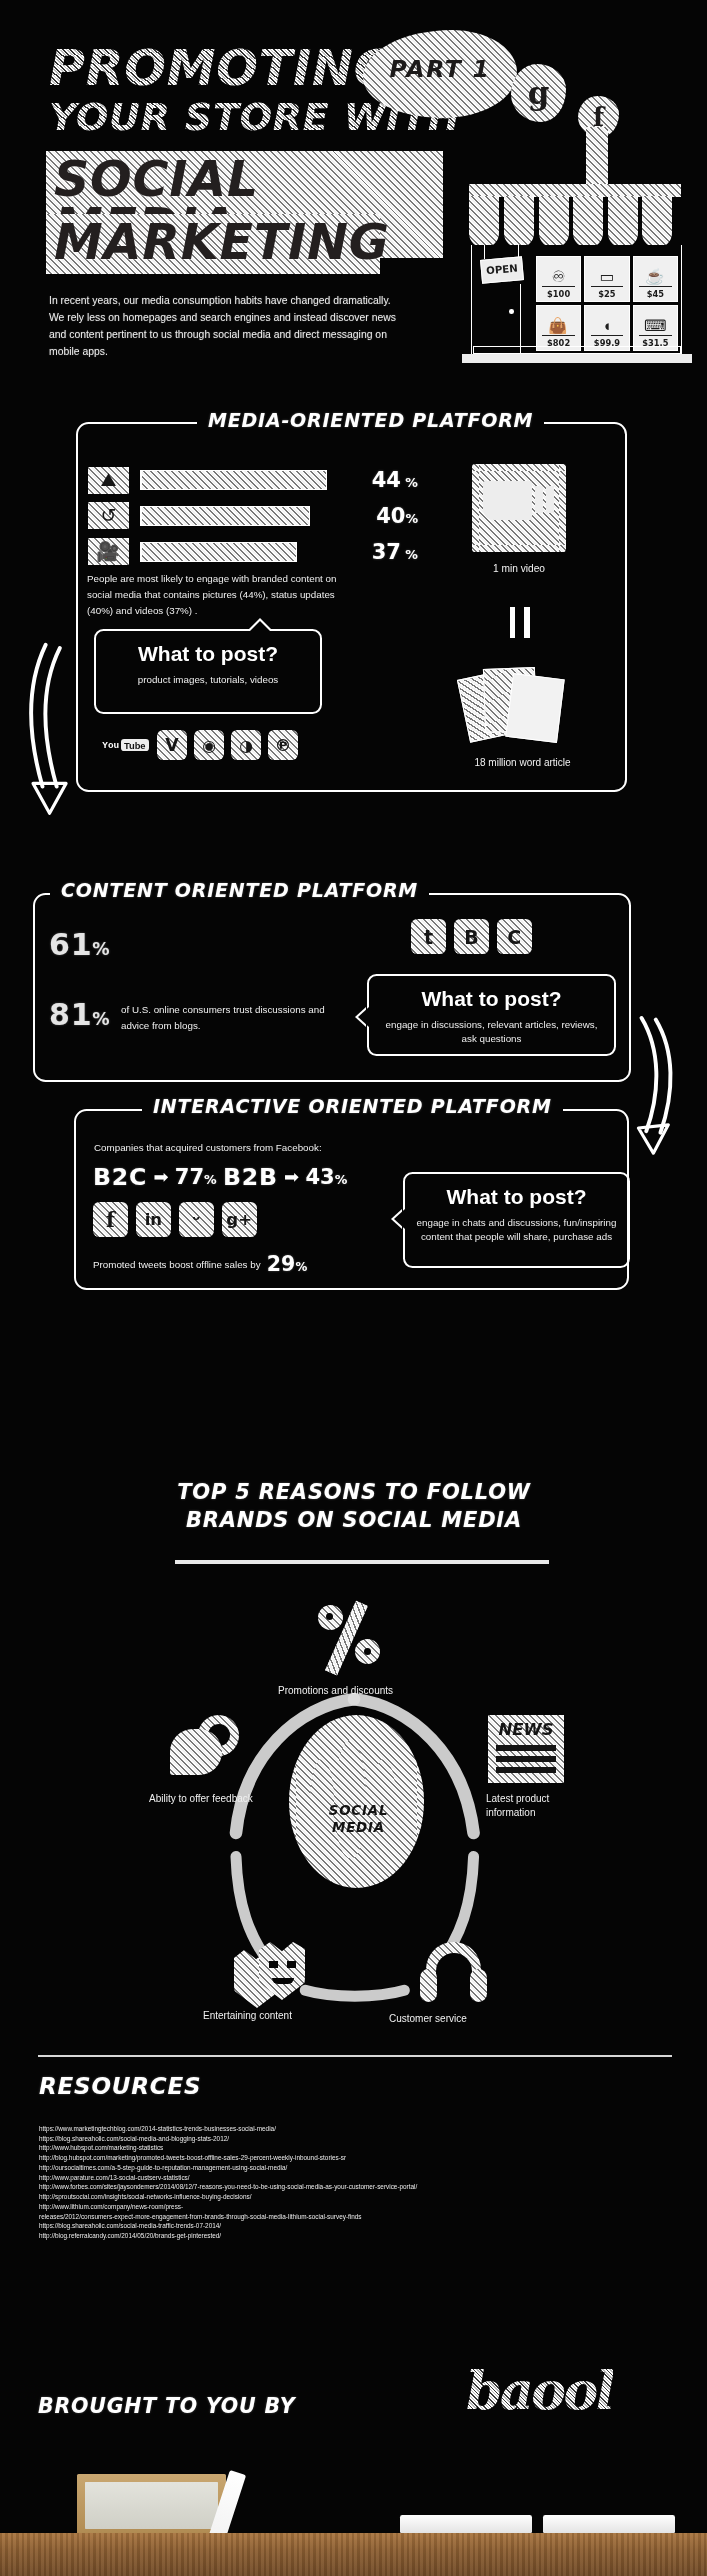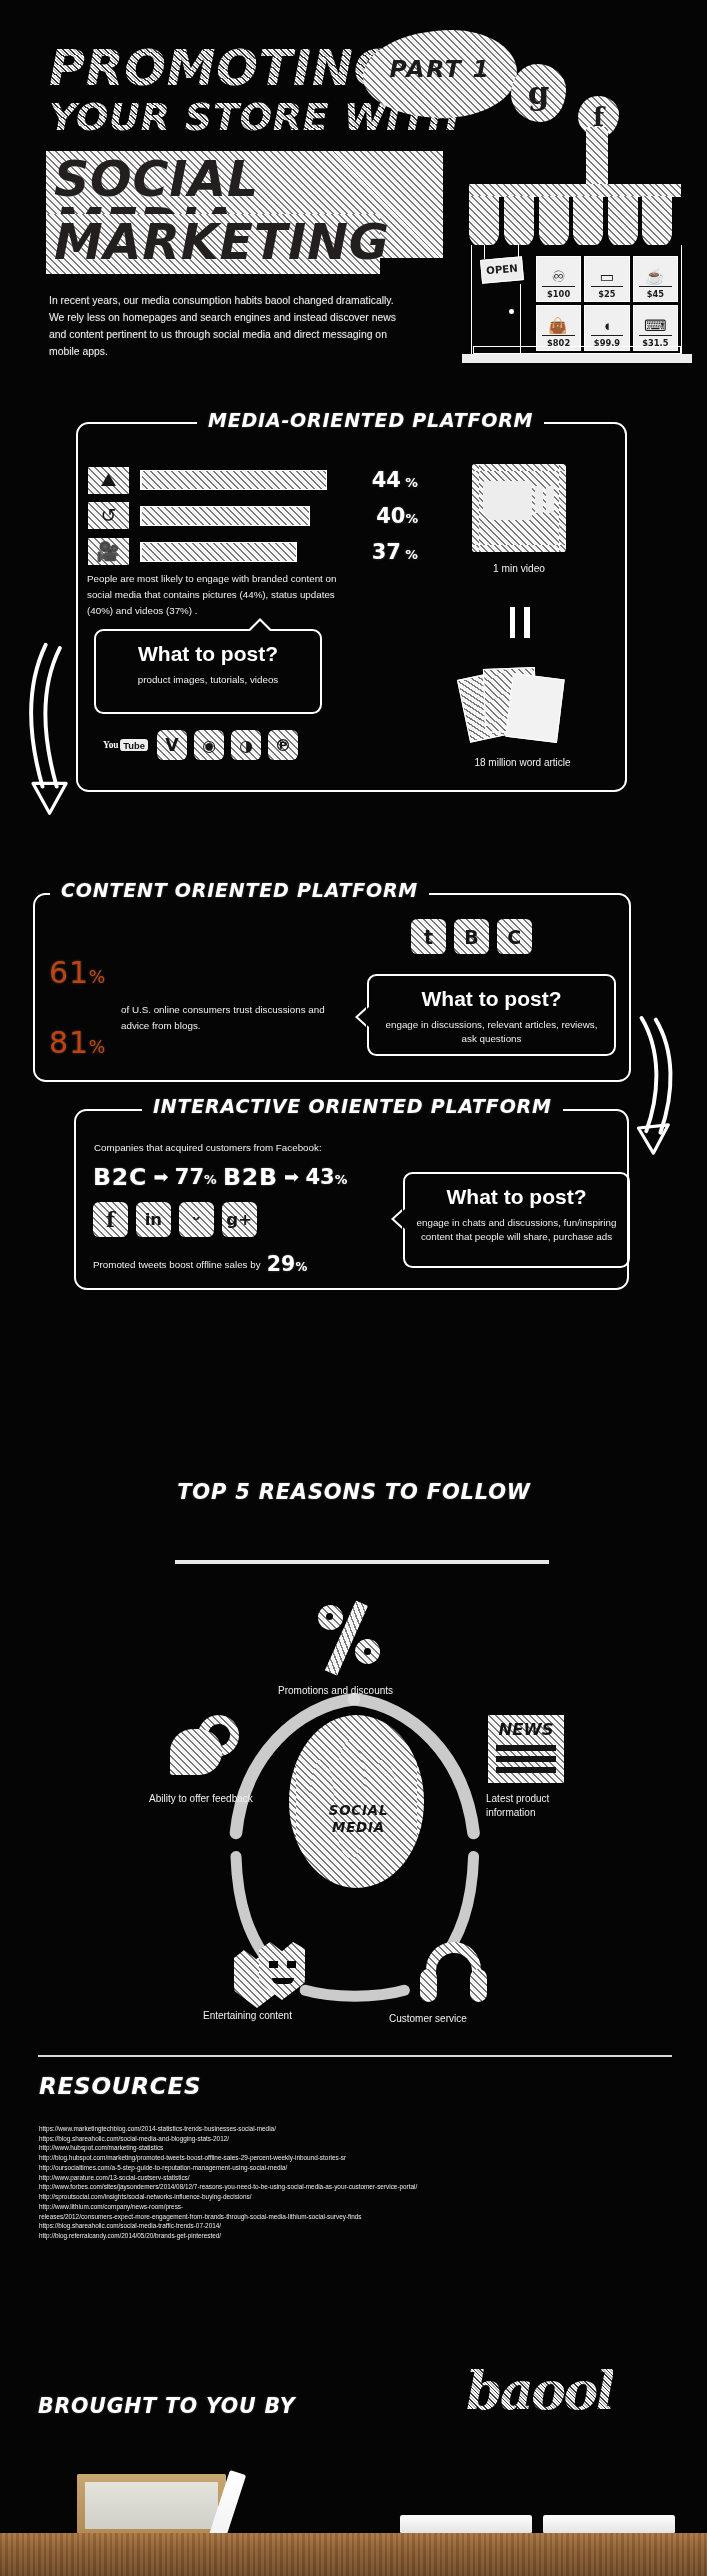--- a/index.html
+++ b/index.html
@@ -140,21 +140,21 @@
     border-left:11px solid transparent; border-right:11px solid transparent; border-bottom:11px solid #050505;
     filter:drop-shadow(0 -2.4px 0 #fff);
   }
   #social-row-media { position:absolute; left:101px; top:730px; display:flex; gap:7px; align-items:center; }
   .sq-icon {
     width:30px; height:30px; border-radius:6.3px;
     display:flex; align-items:center; justify-content:center;
     font-family:"DejaVu Sans", sans-serif; font-weight:700; color:#151515;
   }
   #yt-badge { width:49px; height:27px; display:flex; align-items:center; justify-content:center; }
-  #yt-badge .ytw { font-family:Liberation Serif, serif; font-weight:700; font-size:9.4px; color:#fff;text-align:right; }
+  #yt-badge .ytw { font-family:Liberation Mono, monospace; font-weight:700; font-size:9.4px; color:#fff;text-align:right; }
   #yt-badge .ytb { background:#ededed; color:#111; padding:0.8px 3.1px; border-radius:3.1px; font-size:9.4px; font-weight:700; margin-left:1.6px; }
   
   #video-icon { position:absolute; left:472px; top:464px; width:94px; height:88px; }
   #video-frame { position:absolute; inset:0; border:7.9px solid transparent; }
   #video-label { position:absolute; left:456px; top:563px; width:126px; text-align:center; font-size:10.2px; color:#f2f2f2; }
   #equals { position:absolute; left:502px; top:607px; width:35px; height:31px; }
   #equals div { position:absolute; top:0; width:5.5px; height:31px; background:#fff; }
   #papers { position:absolute; left:463px; top:665px; width:118px; height:88px; }
   .paper { position:absolute; width:52px; height:64px; border:1.6px solid #fff; }
   #papers-label { position:absolute; left:448px; top:757px; width:149px; text-align:center; font-size:10px; color:#f2f2f2; }
@@ -162,22 +162,22 @@
   
   #arrow-a { position:absolute; left:22px; top:637px; width:63px; height:181px; }
 
   
   #sec-content { left:33px; top:893px; width:598px; height:189px; }
   #title-content { left:50px; top:879px; }
   .stat-row { position:absolute; display:flex; align-items:flex-start; }
   #stat-61 { left:49px; top:927px; }
   #stat-81 { left:49px; top:997px; }
   .stat-num {
-    font-family:"DejaVu Sans", sans-serif; font-weight:400; font-size:30px; color:#c2410c;
-    width:72px; letter-spacing:0.8px; text-shadow:0 0 2.4px rgba(255,255,255,.3);margin-top:28px;
+    font-family:"DejaVu Sans", sans-serif; font-weight:700; font-size:30px; color:#e5e5e5;
+    width:72px; letter-spacing:0.8px; text-shadow:0 0 2.4px rgba(255,255,255,.3);
   }
   .stat-num small { font-size:17.3px; }
   .stat-txt { width:228px; font-size:9.8px; line-height:1.62; color:#f0f0f0; padding-top:4.7px; }
   #social-row-content { position:absolute; left:411px; top:919px; display:flex; gap:7.9px; }
   #wtp-content { position:absolute; left:367px; top:974px; width:249px; height:82px; border:2.4px solid #fff; border-radius:9.4px; }
   #wtp-content-tail {
     position:absolute; left:-11px; top:31px; width:0; height:0;
     border-top:10.2px solid transparent; border-bottom:10.2px solid transparent; border-right:11px solid #050505;
     filter:drop-shadow(-2.4px 0 0 #fff);
   }
@@ -280,21 +280,21 @@
   <div class="h-line1">PROMOTING</div>
   <div class="h-line2">YOUR STORE WITH</div>
 
   <div class="h-band hatch" id="band-social">
     <div class="bandtxt">SOCIAL MEDIA</div>
   </div>
   <div class="h-band hatch" id="band-marketing">
     <div class="bandtxt">MARKETING</div>
   </div>
 
-  <p class="h-intro">In recent years, our media consumption habits baool changed dramatically. We rely less on homepages and search engines and instead discover news and content pertinent to us through social media and direct messaging on mobile apps.</p>
+  <p class="h-intro">In recent years, our media consumption habits have changed dramatically. We rely less on homepages and search engines and instead discover news and content pertinent to us through social media and direct messaging on mobile apps.</p>
 
   <div id="part-blob" class="hatch">
     <span>PART 1</span>
   </div>
 
   <div id="blob-gplus" class="mini-blob hatch">
     <div class="glyph">g</div>
   </div>
   <div id="blob-fb" class="mini-blob hatch">
     <div class="glyph">f</div>
@@ -484,20 +484,21 @@
 </div>
 
 <div id="wtp-inter">
   <div id="wtp-inter-tail"></div>
   <div class="wtp-title">What to post?</div>
   <div class="wtp-sub">engage in chats and discussions, fun/inspiring content that people will share, purchase ads</div>
 </div>
 
 <div id="reasons-title">
   <div>TOP 5 REASONS TO FOLLOW</div>
+  <div>BRANDS ON SOCIAL MEDIA</div>
 </div>
 <div id="reasons-rule"></div>
 
 <div id="wheel">
 
   <svg style="position:absolute;inset:0" viewBox="0 0 600 560">
     <path d="M150 300 C 160 200, 230 138, 300 130" stroke="#dcdcdc" stroke-width="16" fill="none" stroke-linecap="round" opacity=".92"></path>
     <path d="M300 130 C 372 138, 440 200, 452 300" stroke="#dcdcdc" stroke-width="16" fill="none" stroke-linecap="round" opacity=".92"></path>
     <path d="M150 330 C 152 390, 166 432, 196 470" stroke="#dcdcdc" stroke-width="14" fill="none" stroke-linecap="round" opacity=".92"></path>
     <path d="M452 330 C 450 390, 436 432, 406 470" stroke="#dcdcdc" stroke-width="14" fill="none" stroke-linecap="round" opacity=".92"></path>

